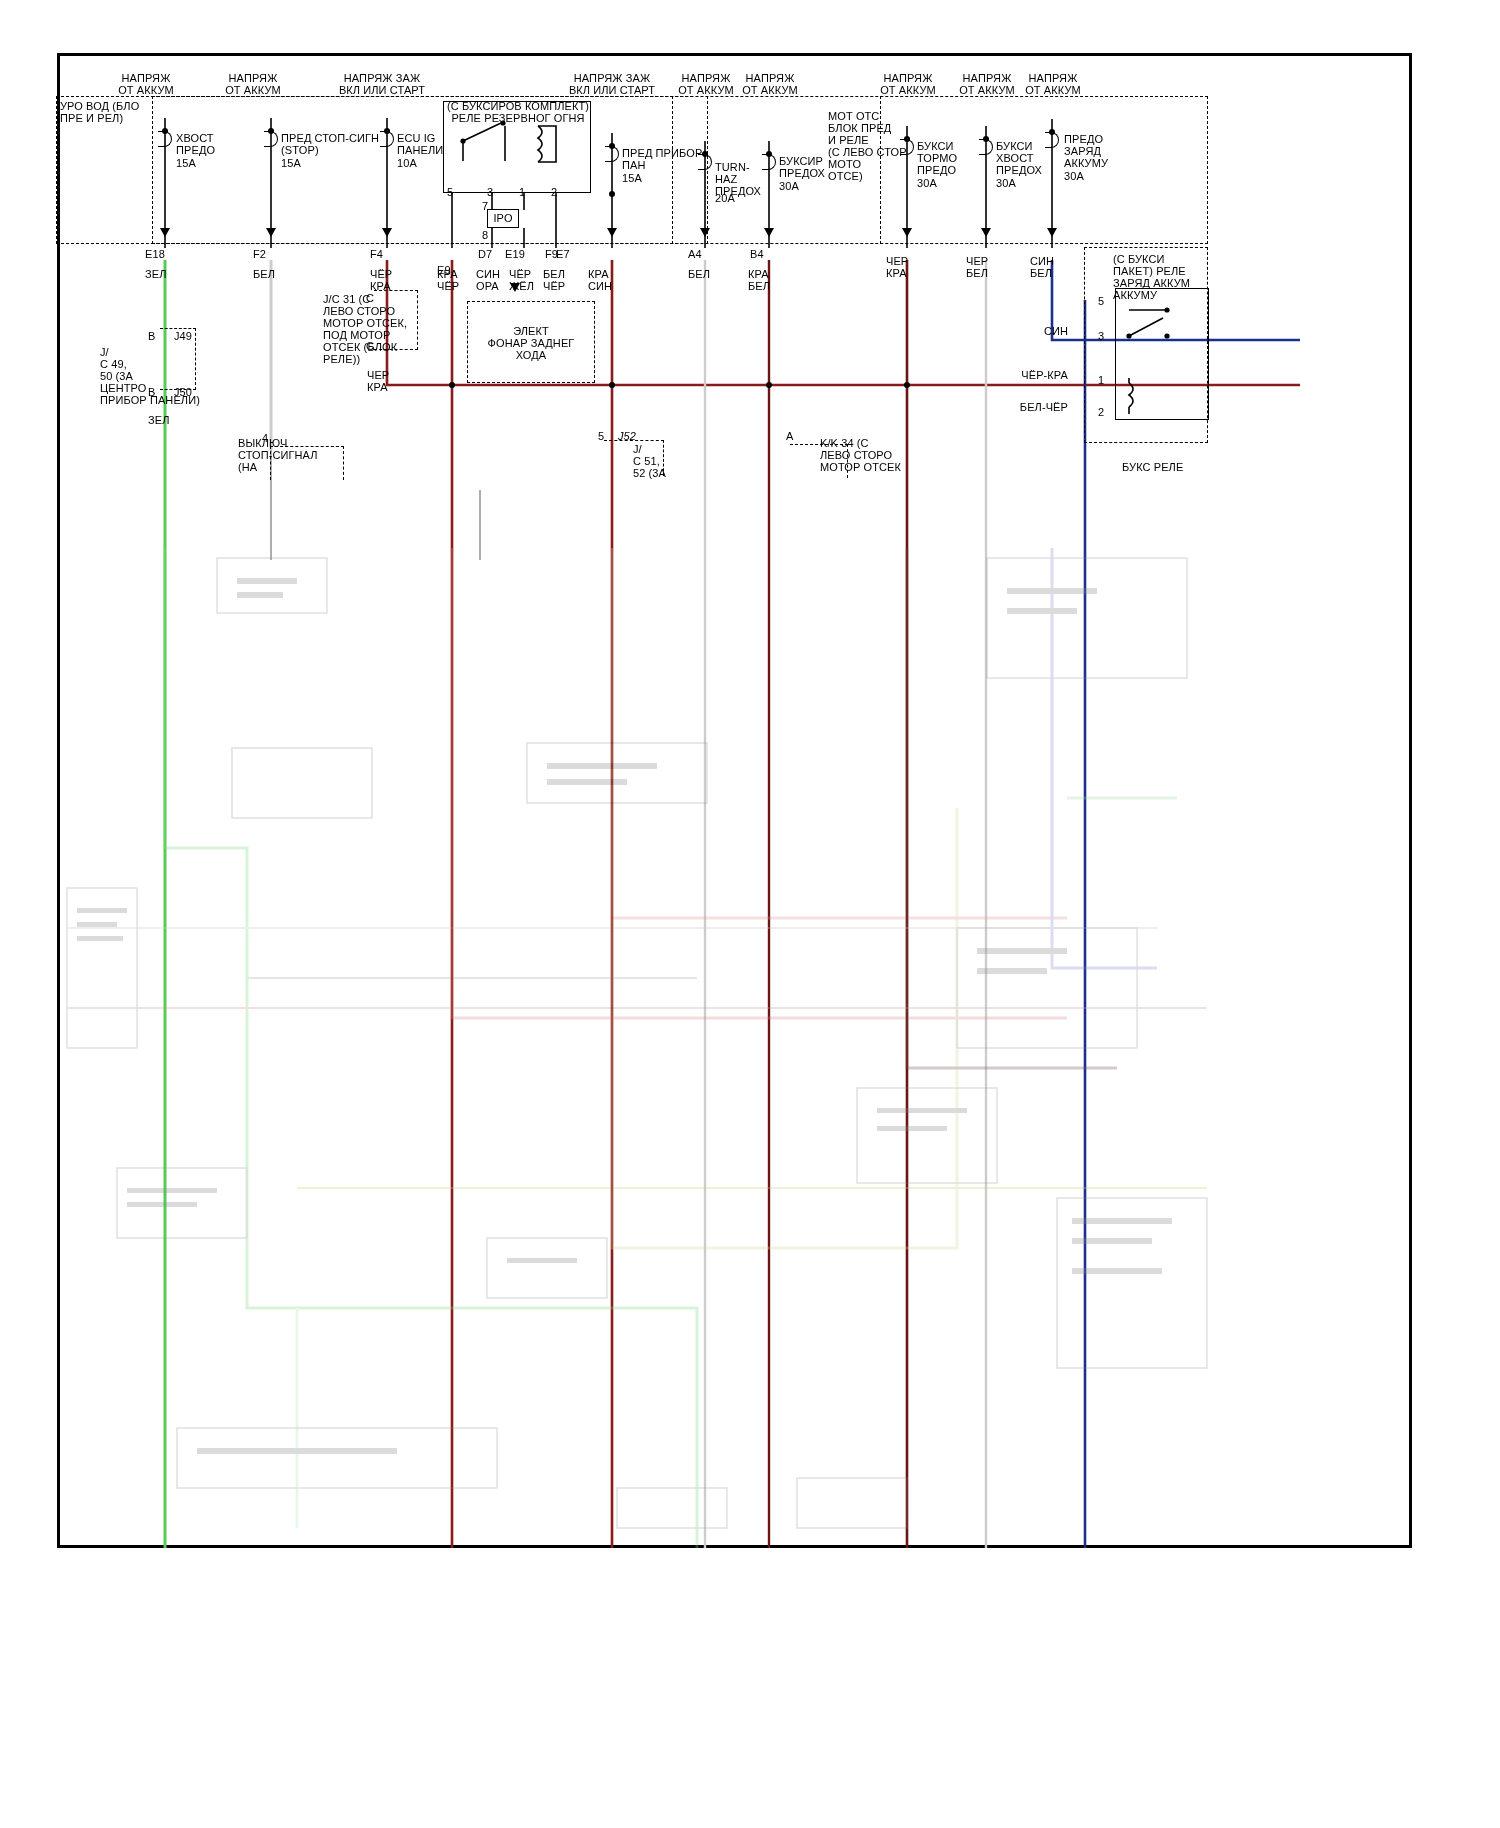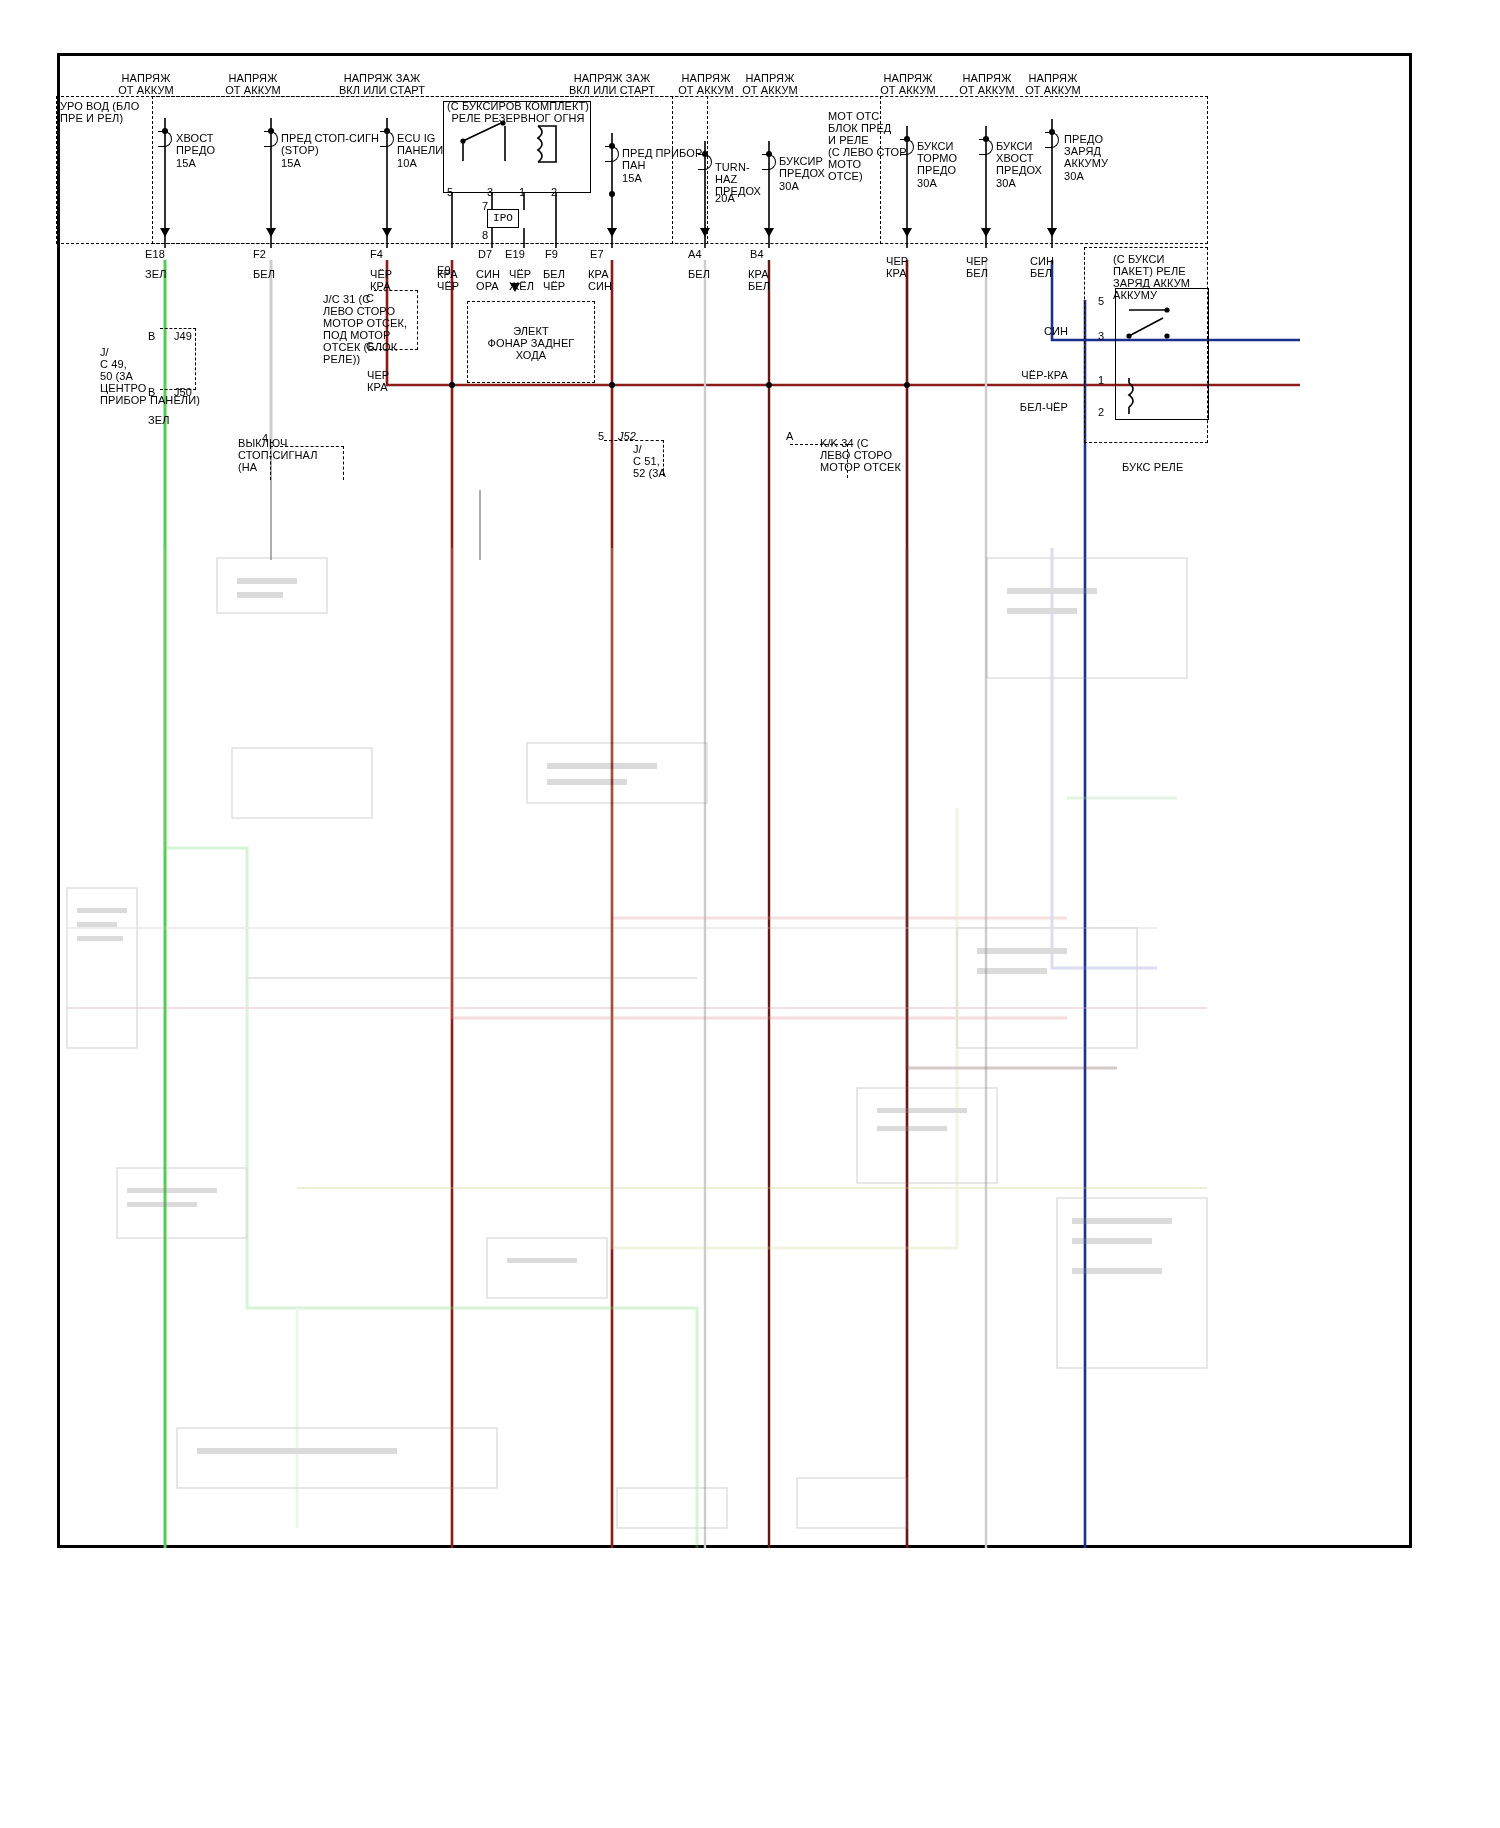--- a/index.html
+++ b/index.html
@@ -78,21 +78,21 @@
 
   <div class="dash" style="left:152px;top:96px;width:541px;height:148px;border-right:none;"></div>
   <div class="dash" style="left:152px;top:96px;width:541px;height:148px;border:none;border-top:1.4px dashed #000;"></div>
   <div class="dash" style="left:56px;top:96px;width:1152px;height:148px;"></div>
   <div class="dash" style="left:672px;top:96px;width:36px;height:148px;border-top:none;border-bottom:none;"></div>
   <div class="dash" style="left:880px;top:96px;width:1px;height:148px;border:none;border-left:1.4px dashed #000;"></div>
 
   <div class="solid" style="left:443px;top:101px;width:148px;height:92px;"></div>
   <div class="solid" style="left:467px;top:301px;width:128px;height:82px;border-style:dashed;"></div>
   <div class="solid" style="left:487px;top:209px;width:32px;height:19px;"></div>
-  <div class="lbl c" style="left:487px;top:212px;width:32px;font-family:Liberation Mono, monospace;">IPO</div>
+  <div class="lbl c" style="left:487px;top:212px;width:32px;">IPO</div>
 
   <svg width="200" height="110" style="left:443px;top:101px;">
     <path d="M20,60 L20,40" stroke="#000" stroke-width="1.6" fill="none"></path>
     <path d="M20,40 L58,22" stroke="#000" stroke-width="1.6" fill="none"></path>
     <circle cx="20" cy="40" r="2.6" fill="#000"></circle>
     <circle cx="60" cy="22" r="2.6" fill="#000"></circle>
     <path d="M62,25 L62,60" stroke="#000" stroke-width="1.6" fill="none"></path>
     <path d="M95,25 q8,6 0,12 q8,6 0,12 q8,6 0,12" stroke="#000" stroke-width="1.6" fill="none"></path>
     <path d="M95,25 L113,25 L113,61 L95,61" stroke="#000" stroke-width="1.6" fill="none"></path>
   </svg>
@@ -223,21 +223,21 @@
 ЧЁР</div>
   <div class="lbl" style="left:478px;top:248px;">D7</div>
   <div class="lbl" style="left:476px;top:268px;">СИН
 ОРА</div>
   <div class="lbl" style="left:505px;top:248px;">E19</div>
   <div class="lbl" style="left:509px;top:268px;">ЧЁР
 ЖЁЛ</div>
   <div class="lbl" style="left:545px;top:248px;">F9</div>
   <div class="lbl" style="left:543px;top:268px;">БЕЛ
 ЧЁР</div>
-  <div class="lbl" style="left:590px;top:248px;">E7</div>
+  <div class="lbl" style="left:556px;top:248px;">E7</div>
   <div class="lbl" style="left:588px;top:268px;">КРА
 СИН</div>
   <div class="lbl" style="left:688px;top:248px;">A4</div>
   <div class="lbl" style="left:688px;top:268px;">БЕЛ</div>
   <div class="lbl" style="left:750px;top:248px;">B4</div>
   <div class="lbl" style="left:748px;top:268px;">КРА
 БЕЛ</div>
   <div class="lbl" style="left:886px;top:255px;">ЧЕР
 КРА</div>
   <div class="lbl" style="left:966px;top:255px;">ЧЕР

